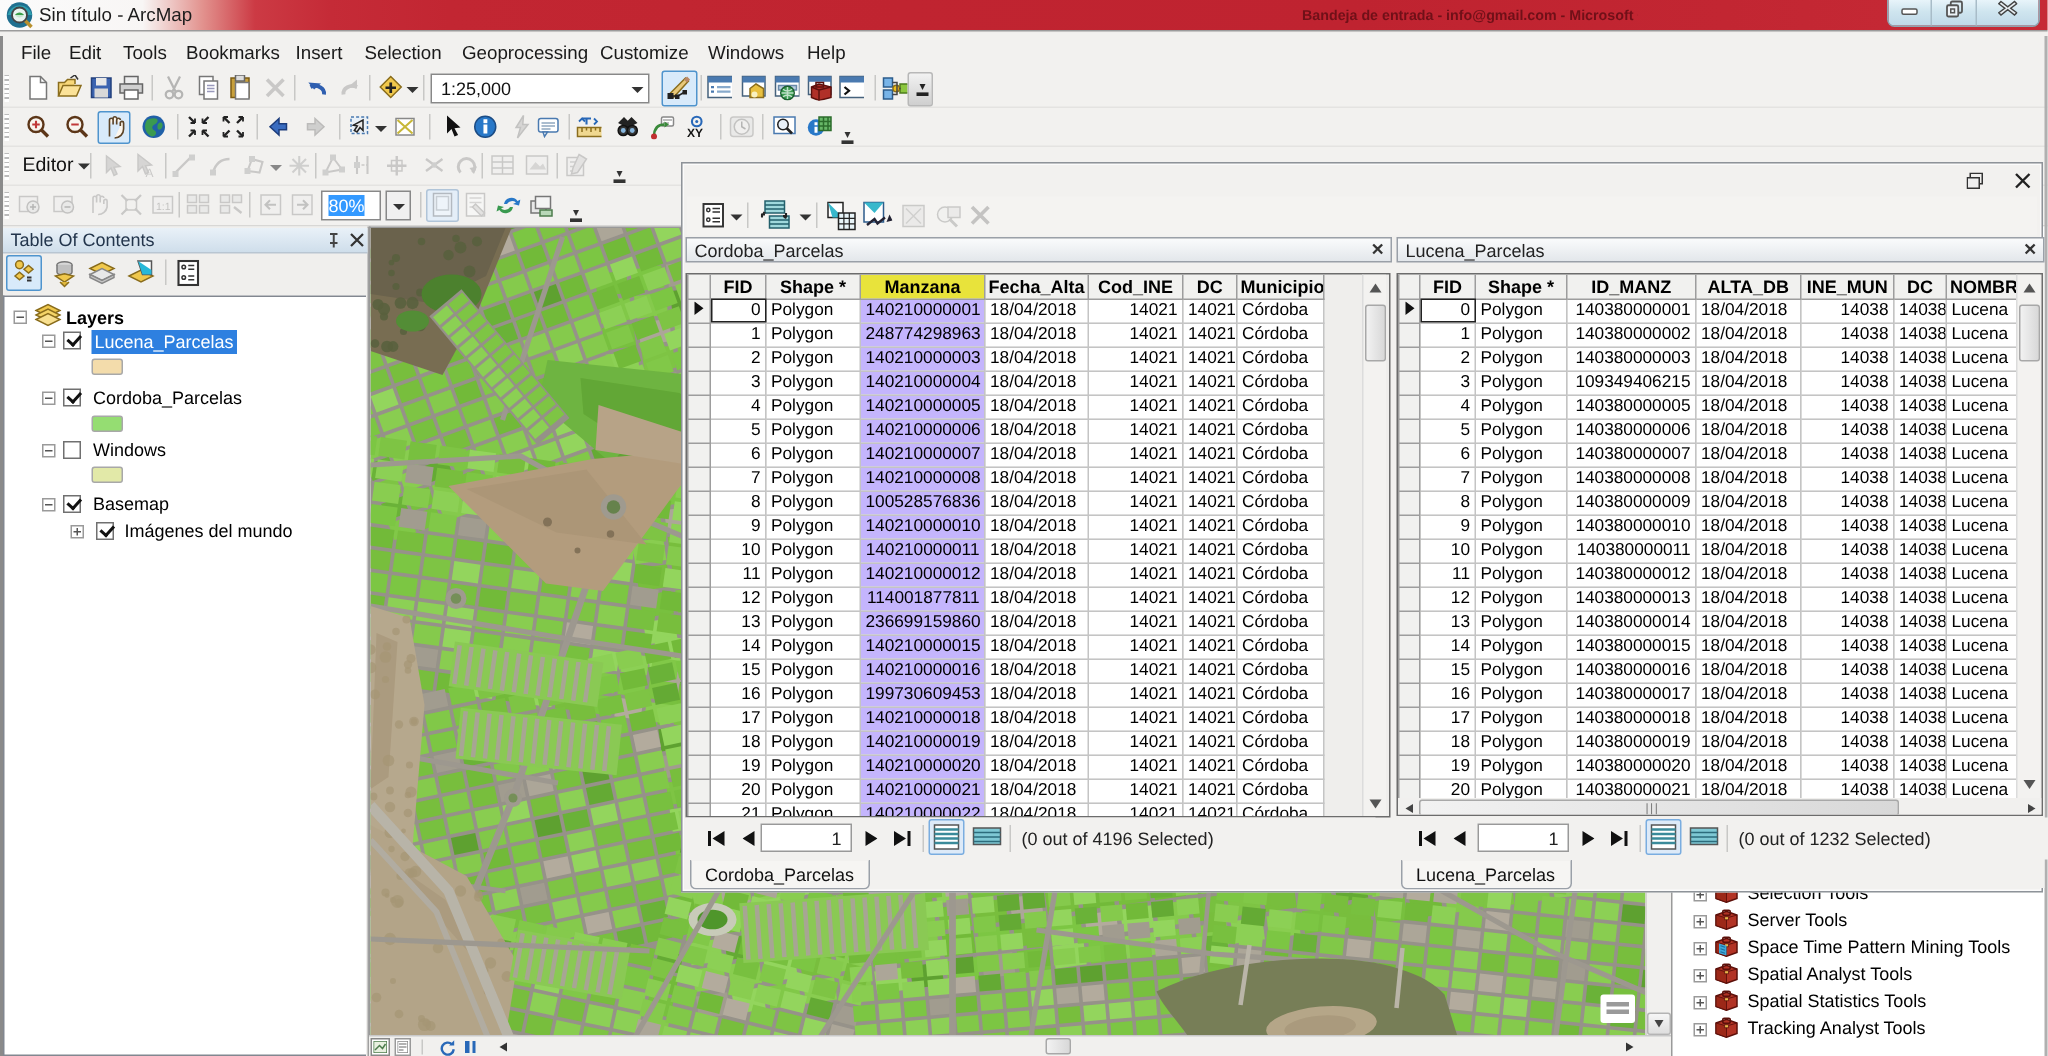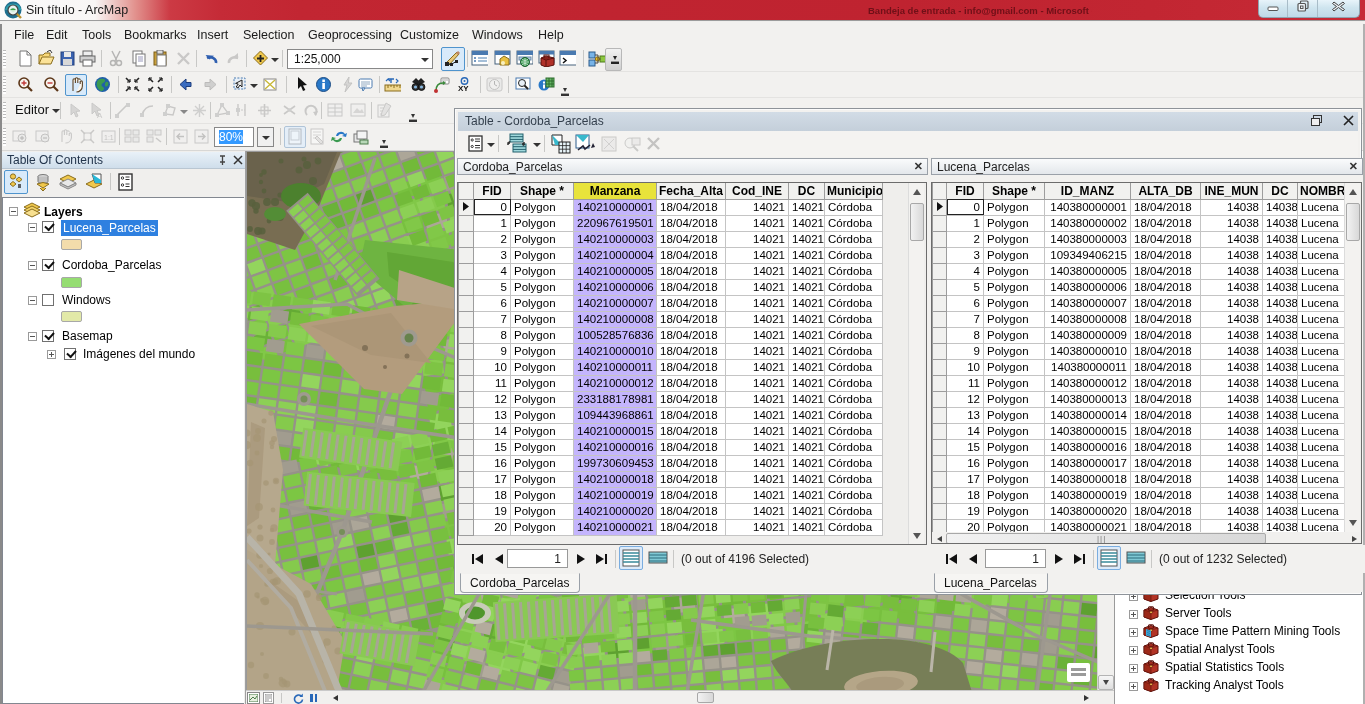--- a/index.html
+++ b/index.html
@@ -2686,21 +2686,20 @@
 <ellipse cx="633" cy="533" rx="24" ry="8" fill="#a69678" transform="rotate(-5 634 532)"></ellipse>
 <path d="M586 478l-6 40" stroke="#b8b4a8" stroke-width="3" fill="none"></path>
 <path d="M688 480l-4 40" stroke="#b8b4a8" stroke-width="3" fill="none"></path>
 <rect width="851" height="539" fill="#cfc8b4" opacity="0.09"></rect>
 </svg>
 <div class="abs" style="left:820px;top:511px;width:23px;height:19px;background:#fff;border-radius:2px;"></div>
 <div class="abs" style="left:824px;top:516px;width:15px;height:2.5px;background:#9a9a9a;"></div>
 <div class="abs" style="left:824px;top:521px;width:15px;height:2.5px;background:#9a9a9a;"></div>
 </div>
 <div id="twin" class="abs">
-<div id="twttl">Table - Cordoba_Parcelas</div>
 <svg class="abs" style="left:856px;top:6px" width="11" height="11" viewBox="0 0 11 11">
       <rect x="2.5" y="0.5" width="8" height="7" fill="none" stroke="#333"></rect>
       <rect x="0.5" y="3.5" width="8" height="7" fill="#eee" stroke="#333"></rect>
     </svg>
 <svg class="abs" style="left:888px;top:6px" width="11" height="11" viewBox="0 0 11 11">
       <path d="M1 1l9 9M10 1l-9 9" stroke="#222" stroke-width="1.6"></path>
     </svg>
 <div id="twtools">
 <svg class="abs" style="left:10px;top:4px" width="15" height="17" viewBox="0 0 15 17">
         <rect x="1" y="1" width="13" height="15" fill="#fff" stroke="#333" stroke-width="1.3"></rect>
@@ -2779,21 +2778,21 @@
               <td class="num yel">140210000001</td>
               <td>18/04/2018</td>
               <td class="num">14021</td>
               <td class="num">14021</td>
               <td>Córdoba</td>
 </tr>
 <tr>
 <td class="rh"></td>
               <td class="num">1</td>
               <td>Polygon</td>
-              <td class="num yel">220967619501</td>
+              <td class="num yel">248774298963</td>
               <td>18/04/2018</td>
               <td class="num">14021</td>
               <td class="num">14021</td>
               <td>Córdoba</td>
 </tr>
 <tr>
 <td class="rh"></td>
               <td class="num">2</td>
               <td>Polygon</td>
               <td class="num yel">140210000003</td>
@@ -2889,31 +2888,31 @@
               <td class="num yel">140210000012</td>
               <td>18/04/2018</td>
               <td class="num">14021</td>
               <td class="num">14021</td>
               <td>Córdoba</td>
 </tr>
 <tr>
 <td class="rh"></td>
               <td class="num">12</td>
               <td>Polygon</td>
-              <td class="num yel">233188178981</td>
+              <td class="num yel">114001877811</td>
               <td>18/04/2018</td>
               <td class="num">14021</td>
               <td class="num">14021</td>
               <td>Córdoba</td>
 </tr>
 <tr>
 <td class="rh"></td>
               <td class="num">13</td>
               <td>Polygon</td>
-              <td class="num yel">109443968861</td>
+              <td class="num yel">236699159860</td>
               <td>18/04/2018</td>
               <td class="num">14021</td>
               <td class="num">14021</td>
               <td>Córdoba</td>
 </tr>
 <tr>
 <td class="rh"></td>
               <td class="num">14</td>
               <td>Polygon</td>
               <td class="num yel">140210000015</td>
@@ -2970,20 +2969,30 @@
               <td>18/04/2018</td>
               <td class="num">14021</td>
               <td class="num">14021</td>
               <td>Córdoba</td>
 </tr>
 <tr>
 <td class="rh"></td>
               <td class="num">20</td>
               <td>Polygon</td>
               <td class="num yel">140210000021</td>
+              <td>18/04/2018</td>
+              <td class="num">14021</td>
+              <td class="num">14021</td>
+              <td>Córdoba</td>
+</tr>
+<tr>
+<td class="rh"></td>
+              <td class="num">21</td>
+              <td>Polygon</td>
+              <td class="num yel">140210000022</td>
               <td>18/04/2018</td>
               <td class="num">14021</td>
               <td class="num">14021</td>
               <td>Córdoba</td>
 </tr>
 </tbody>
         </table>
 <div class="vsb abs" style="left:450px;top:0px;height:362px;">
           <div class="tri" style="left:4px;top:6px;border-left:4px solid transparent;border-right:4px solid transparent;border-bottom:6px solid #555;"></div>
           <div class="sbthumb" style="left:1px;top:20px;width:14px;height:38px;"></div>

